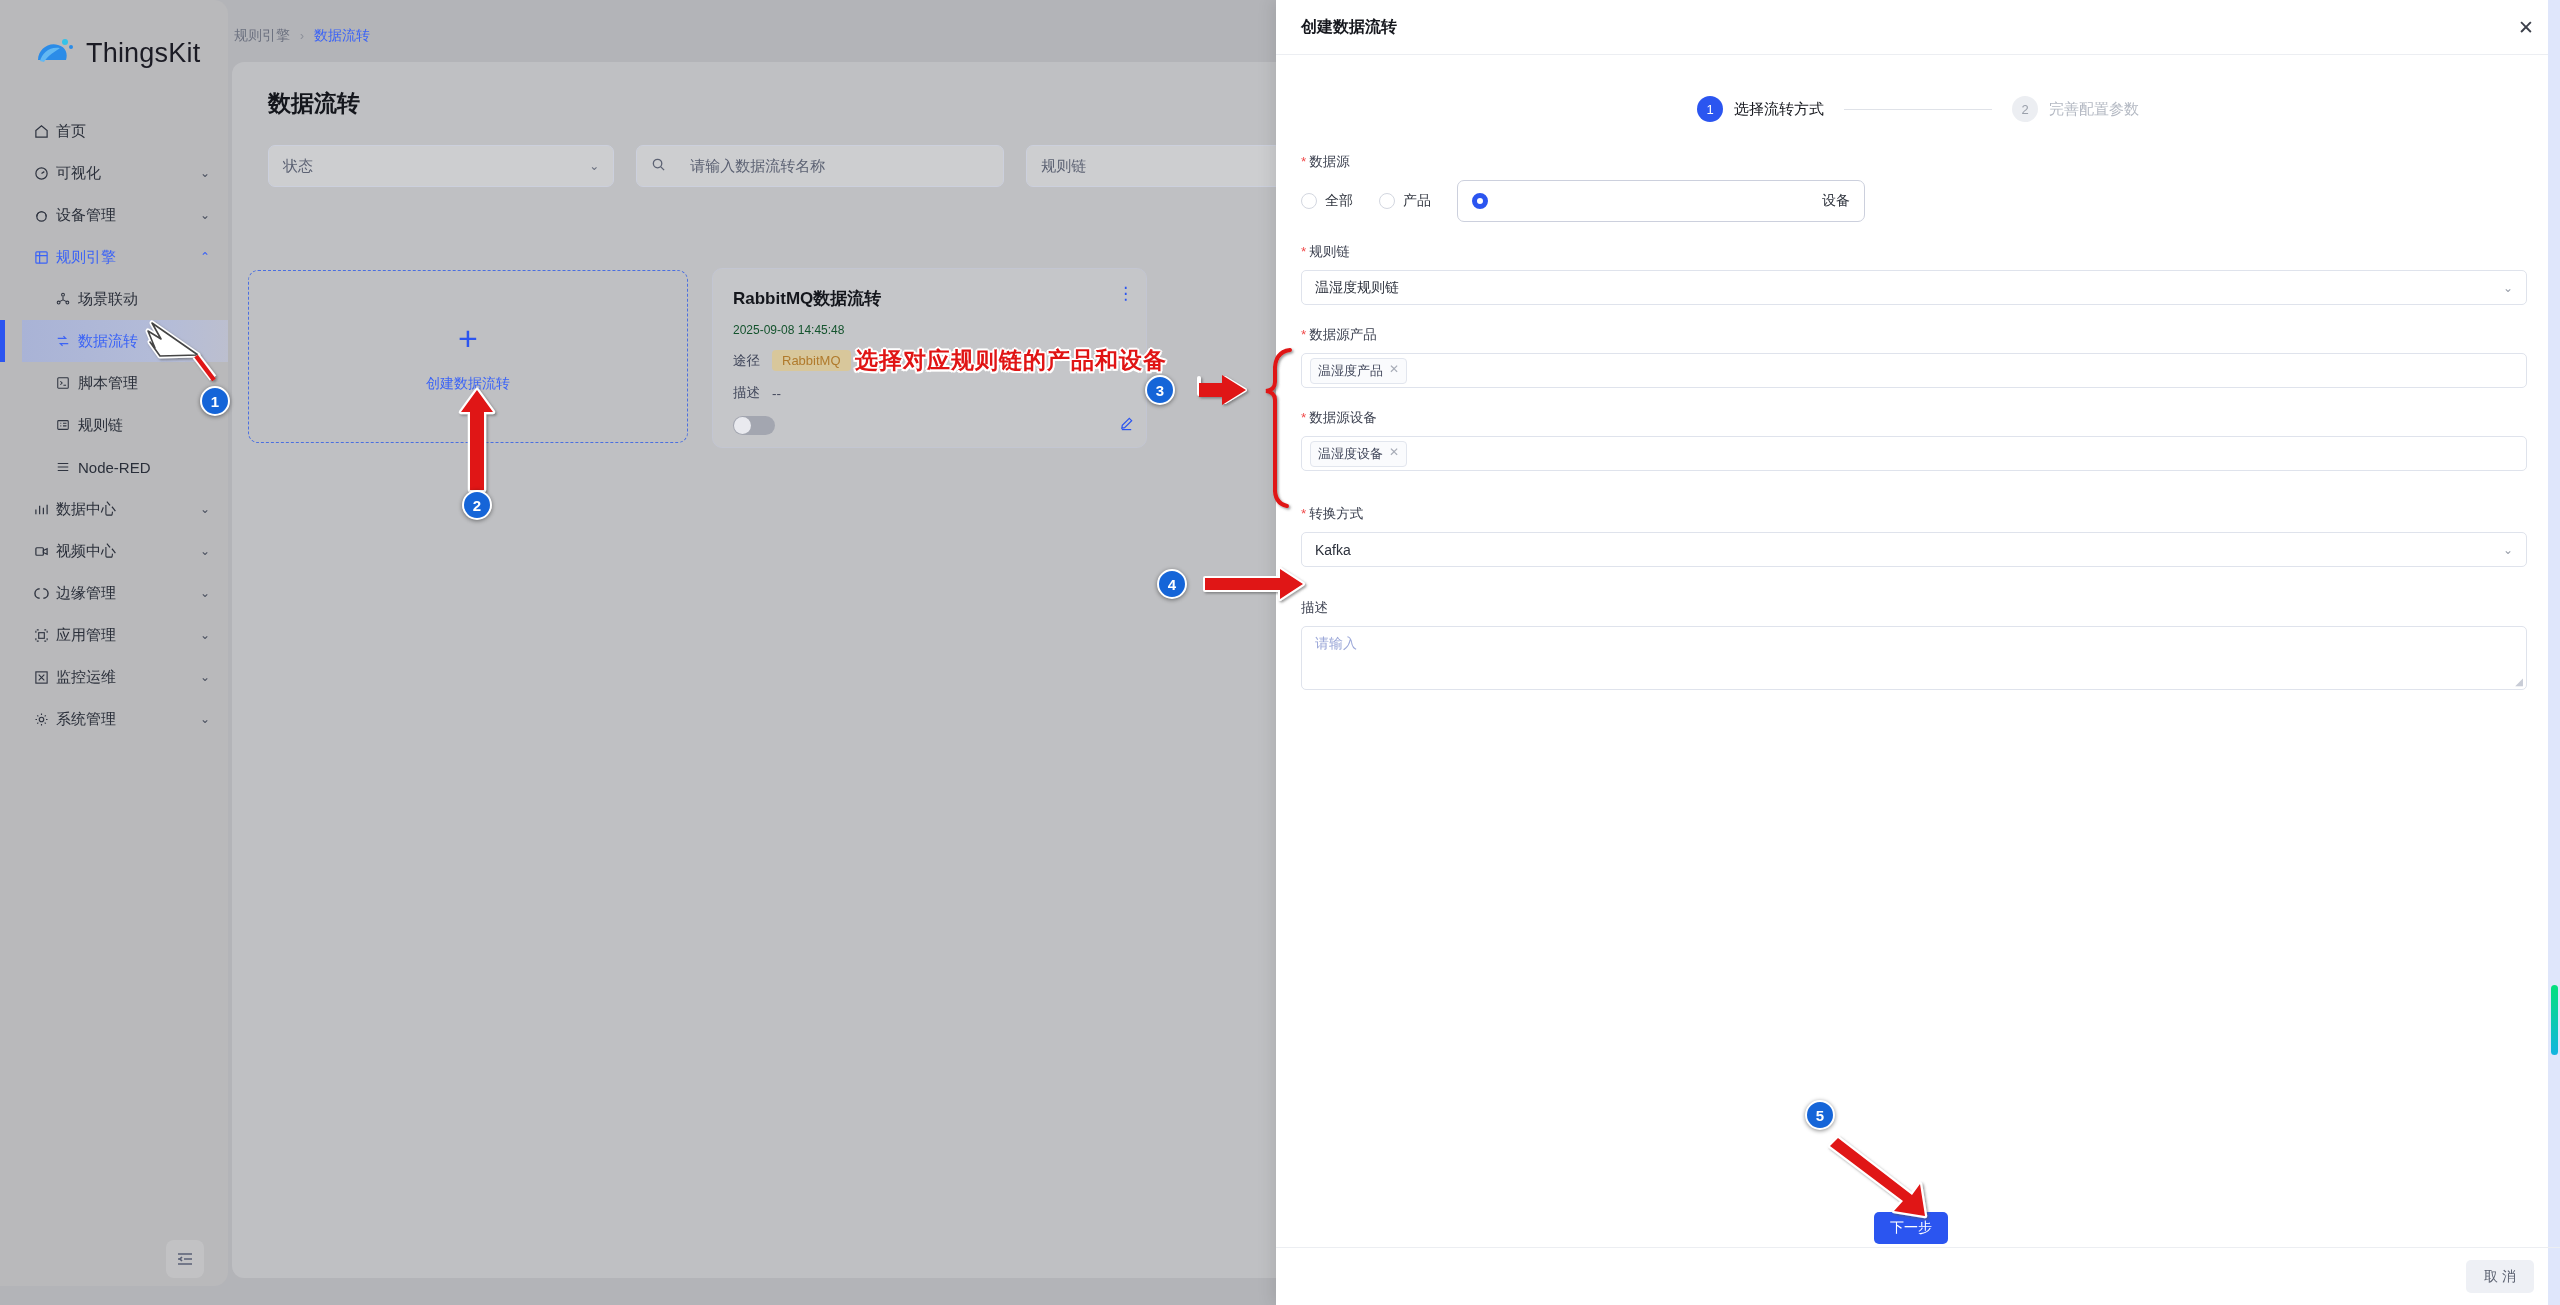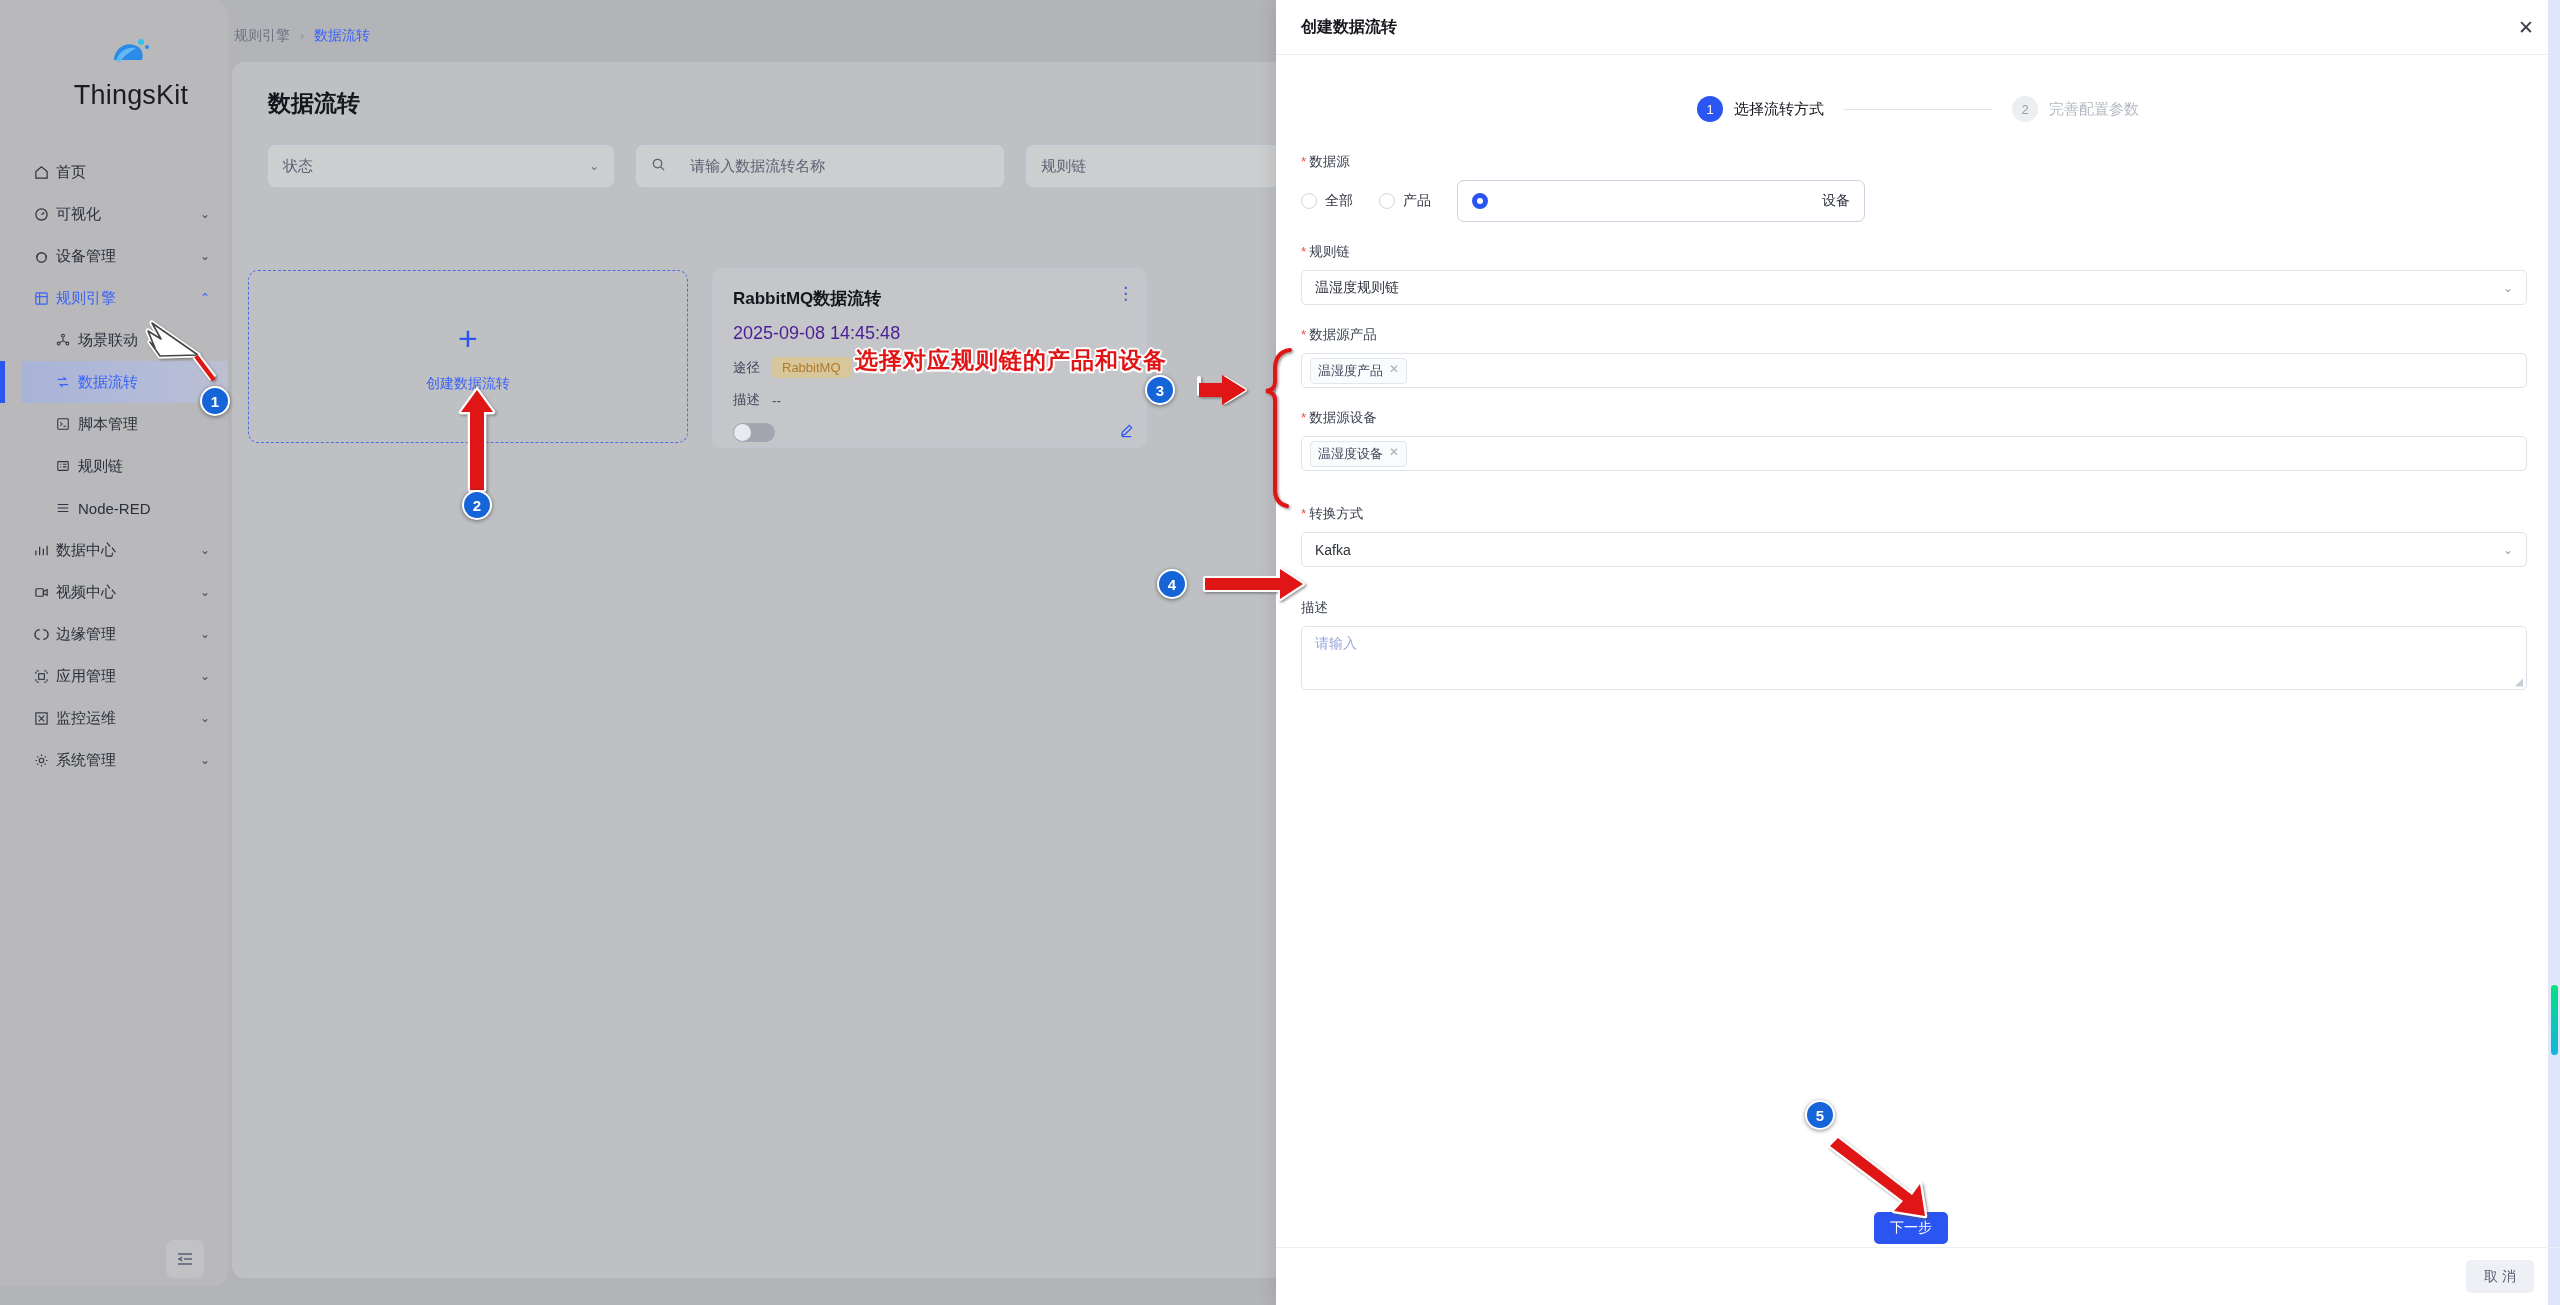--- a/index.html
+++ b/index.html
@@ -12,21 +12,21 @@
   #root { position: relative; width: 2560px; height: 1305px; }
 
   
   .sidebar {
     position: absolute; left: 0; top: 0;
     width: 228px; height: 1286px;
     background: #b9b9bb;
     border-radius: 0 14px 14px 0;
     overflow: hidden;
   }
-  .brand { display: flex; align-items: center; gap: 10px; padding: 36px 0 0 34px; flex-direction: column; }
+  .brand { display: flex; align-items: center; gap: 10px; padding: 36px 0 0 34px; }
   .brand-logo { width: 42px; height: 34px; position: relative; flex: none; }
   .brand-name { font-size: 27px; color: #1b1b24; letter-spacing: .2px; }
   .nav { margin-top: 40px; }
   .nav-item {
     display: flex; align-items: center;
     height: 42px; padding-left: 34px; padding-right: 18px;
     color: #2a2f3a; font-size: 15px; position: relative; cursor: pointer;
   }
   .nav-item .ico { width: 22px; flex: none; display: flex; align-items: center; color: #2f3440; }
   .nav-item .lbl { flex: 1; white-space: nowrap; }
@@ -87,21 +87,21 @@
   .card-item {
     position: absolute; left: 712px; top: 268px;
     width: 435px; height: 180px;
     border: 1px solid #c3c6d2; border-radius: 10px;
     background: rgba(255,255,255,.10);
     padding: 18px 12px 0 20px;
   }
   .ci-head { display: flex; justify-content: space-between; align-items: flex-start; }
   .ci-title { font-size: 17px; font-weight: bold; color: #14161c; }
   .ci-dots { color: #2b55f0; font-size: 17px; line-height: 14px; letter-spacing: 0; cursor: pointer; }
-  .ci-date { margin-top: 13px; font-size: 18px; color: #4c1d95; }
+  .ci-date { margin-top: 13px; font-size: 12px; color: #14532d; }
   .ci-row { margin-top: 13px; display: flex; align-items: center; gap: 12px; font-size: 13.5px; color: #40465a; }
   .ci-tag {
     background: #d8c79b; color: #b07a2c; border-radius: 4px;
     padding: 3px 10px; font-size: 13px;
   }
   .ci-foot { margin-top: 14px; display: flex; justify-content: space-between; align-items: center; }
   .toggle { width: 42px; height: 19px; border-radius: 10px; background: #a3a6b0; position: relative; cursor: pointer; }
   .toggle::after { content:""; position:absolute; left:1px; top:1px; width:17px; height:17px; border-radius:50%; background:#e9eaef; }
   .edit-ico { color: #2b55f0; cursor: pointer; }
 

